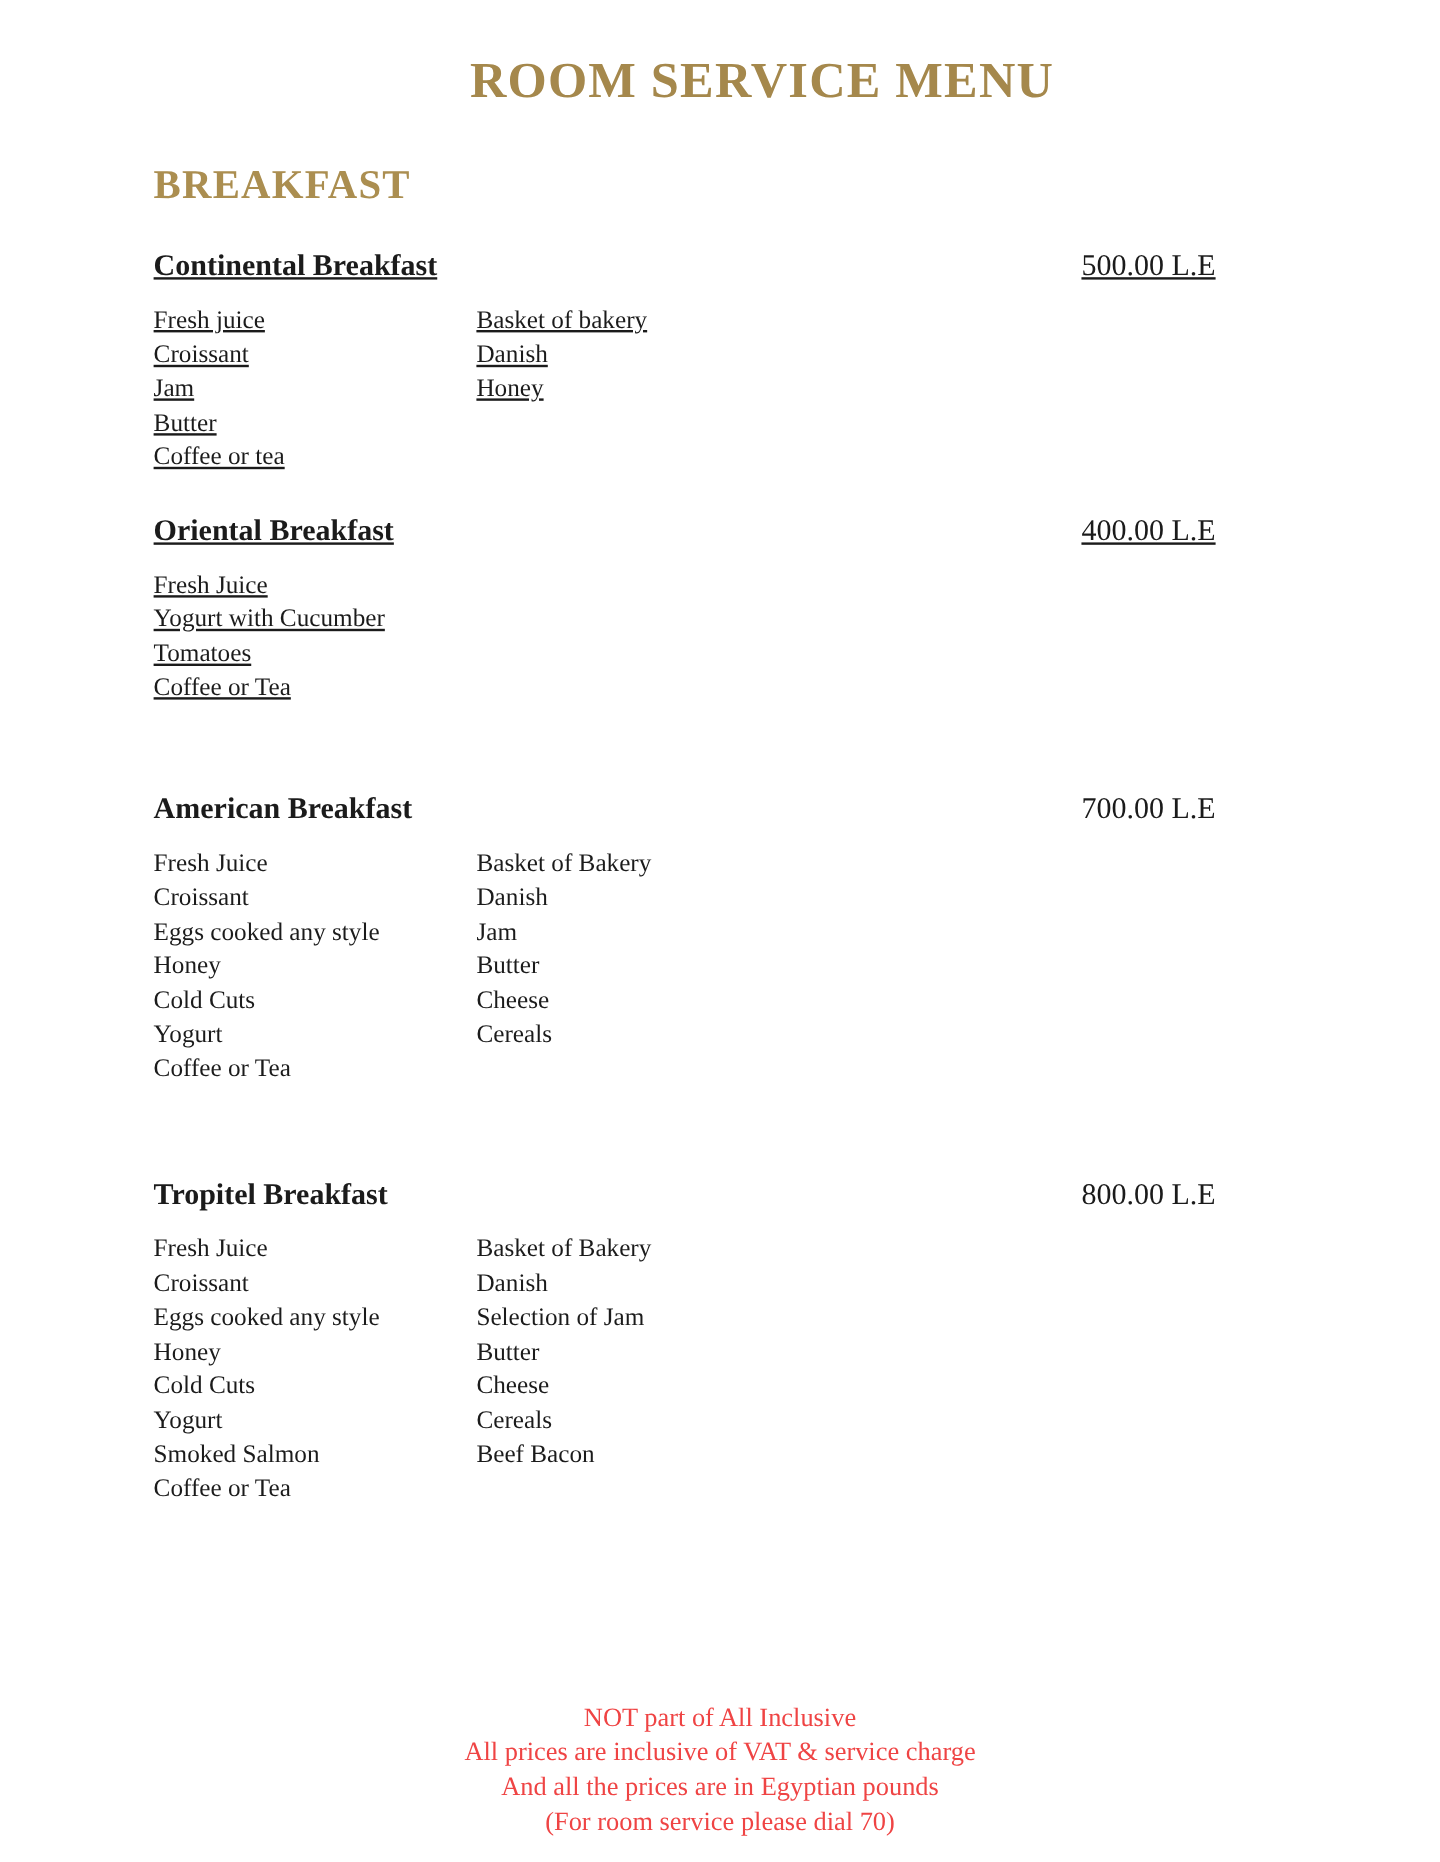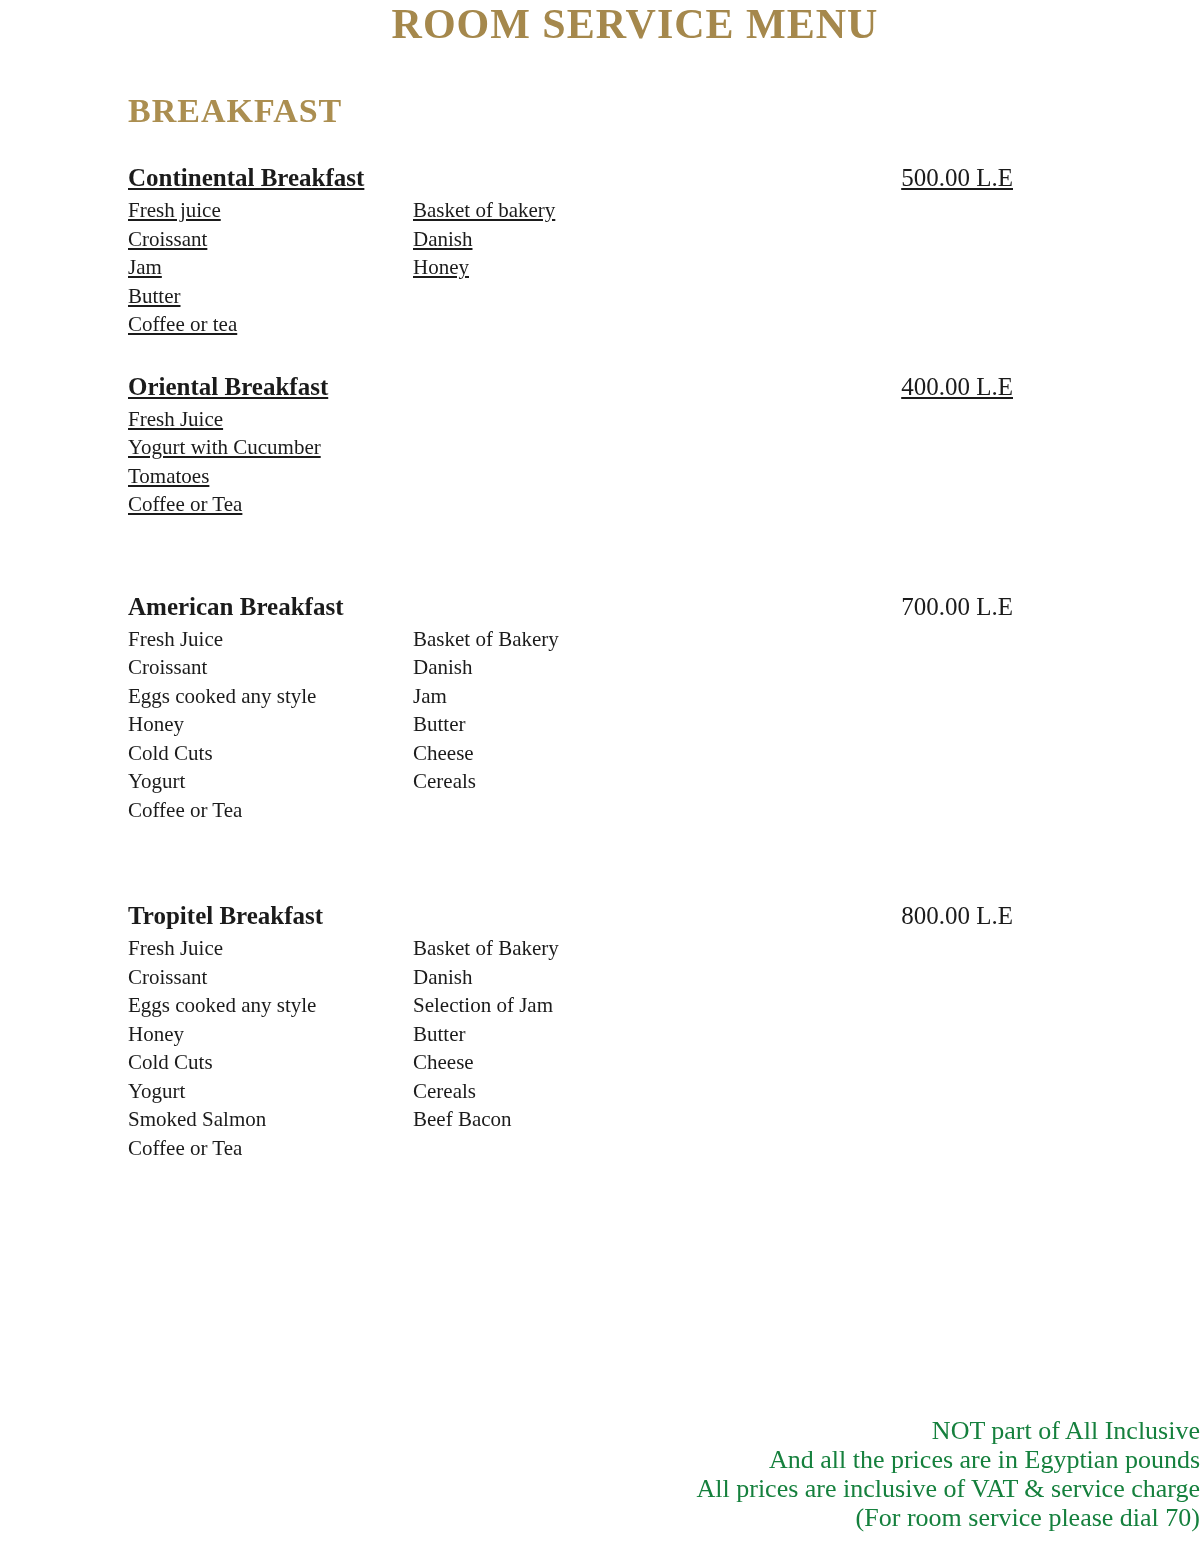--- a/index.html
+++ b/index.html
@@ -9,20 +9,21 @@
   }
   body {
     width: 1200px;
     height: 1552px;
     font-family: "Liberation Serif", "DejaVu Serif", serif;
     color: #1b1b1b;
     position: relative;
     overflow: hidden;
   }
   .page {
+    padding-top: 44px;
     box-sizing: border-box;
     height: 100%;
     display: flex;
     flex-direction: column;
   }
   .page-title {
     text-align: center;
     font-size: 42px;
     font-weight: 700;
     letter-spacing: 1px;
@@ -54,40 +55,39 @@
     font-size: 25px;
     font-weight: 600;
     margin: 0;
   }
   .dish-price {
     font-size: 25px;
     font-weight: 400;
   }
   .cols {
     display: flex;
-    margin-top: 4px;
-    gap: 16px;
+    margin-top: 16px;
   }
   .col {
     font-size: 21px;
     line-height: 28.5px;
   }
   .col-1 { width: 269px; }
   .col-2 { flex: 1; }
   .gap-1 { margin-top: 34px; text-decoration: underline; }
   .gap-2 { margin-top: 74px; }
   .gap-3 { margin-top: 78px; }
   .footer {
     position: absolute;
     left: 0;
     right: 0;
     bottom: 20px;
-    text-align: right;
-    color: #15803d;
-    font-size: 26px;
+    text-align: center;
+    color: #ef4444;
+    font-size: 22px;
     line-height: 29px;
   }
   [data-interactable="false"] { cursor: default; }
 </style>
 </head>
 <body>
 
 <div class="page" data-interactable="false">
 
   <h1 class="page-title" data-interactable="false">ROOM SERVICE MENU</h1>
@@ -183,18 +183,18 @@
           <div data-interactable="false">Cereals</div>
           <div data-interactable="false">Beef Bacon</div>
         </div>
       </div>
     </div>
 
   </div>
 
   <div class="footer" data-interactable="false">
     <div data-interactable="false">NOT part of All Inclusive</div>
+    <div data-interactable="false">All prices are inclusive of VAT &amp; service charge</div>
     <div data-interactable="false">And all the prices are in Egyptian pounds</div>
-    <div data-interactable="false">All prices are inclusive of VAT &amp; service charge</div>
     <div data-interactable="false">(For room service please dial 70)</div>
   </div>
 
 </div>
 
 </body></html>

